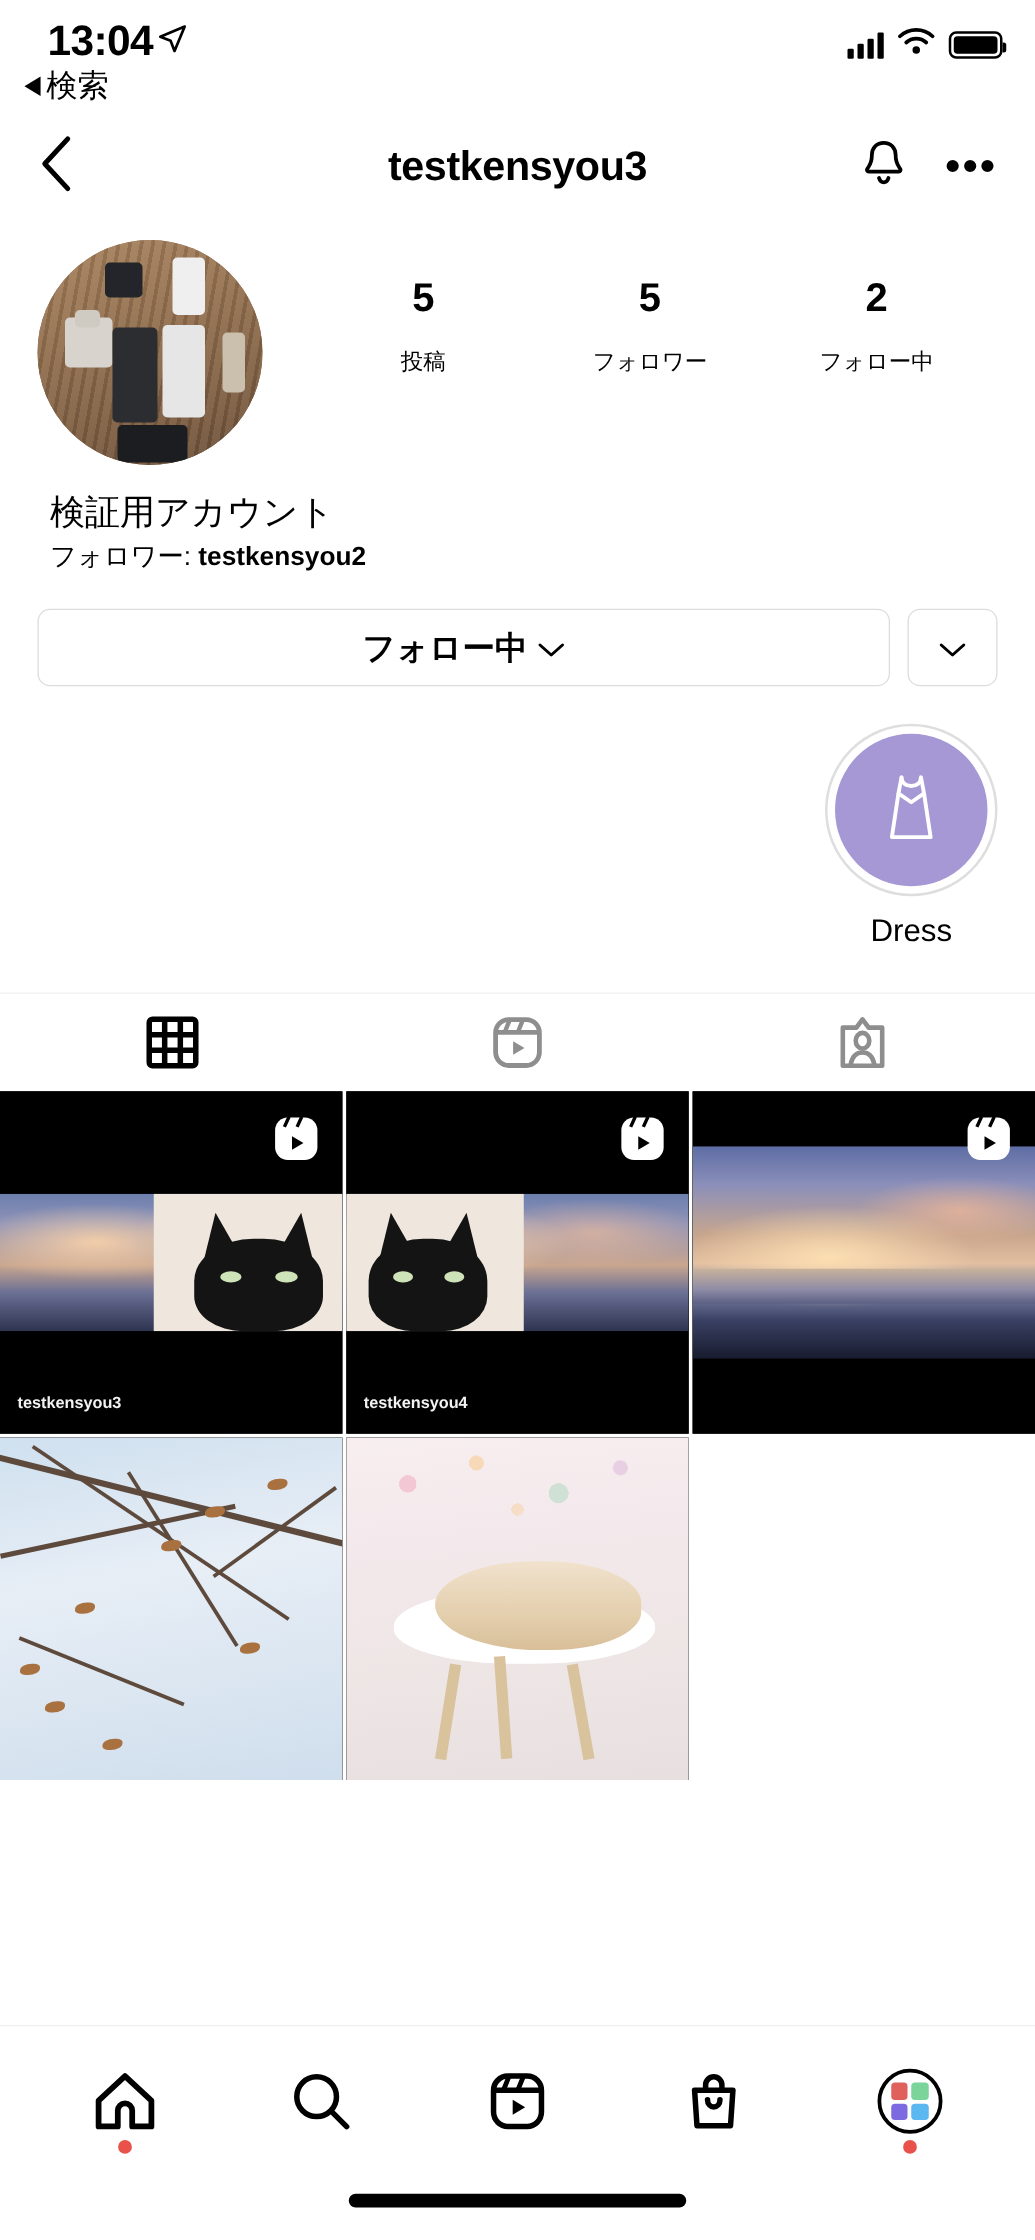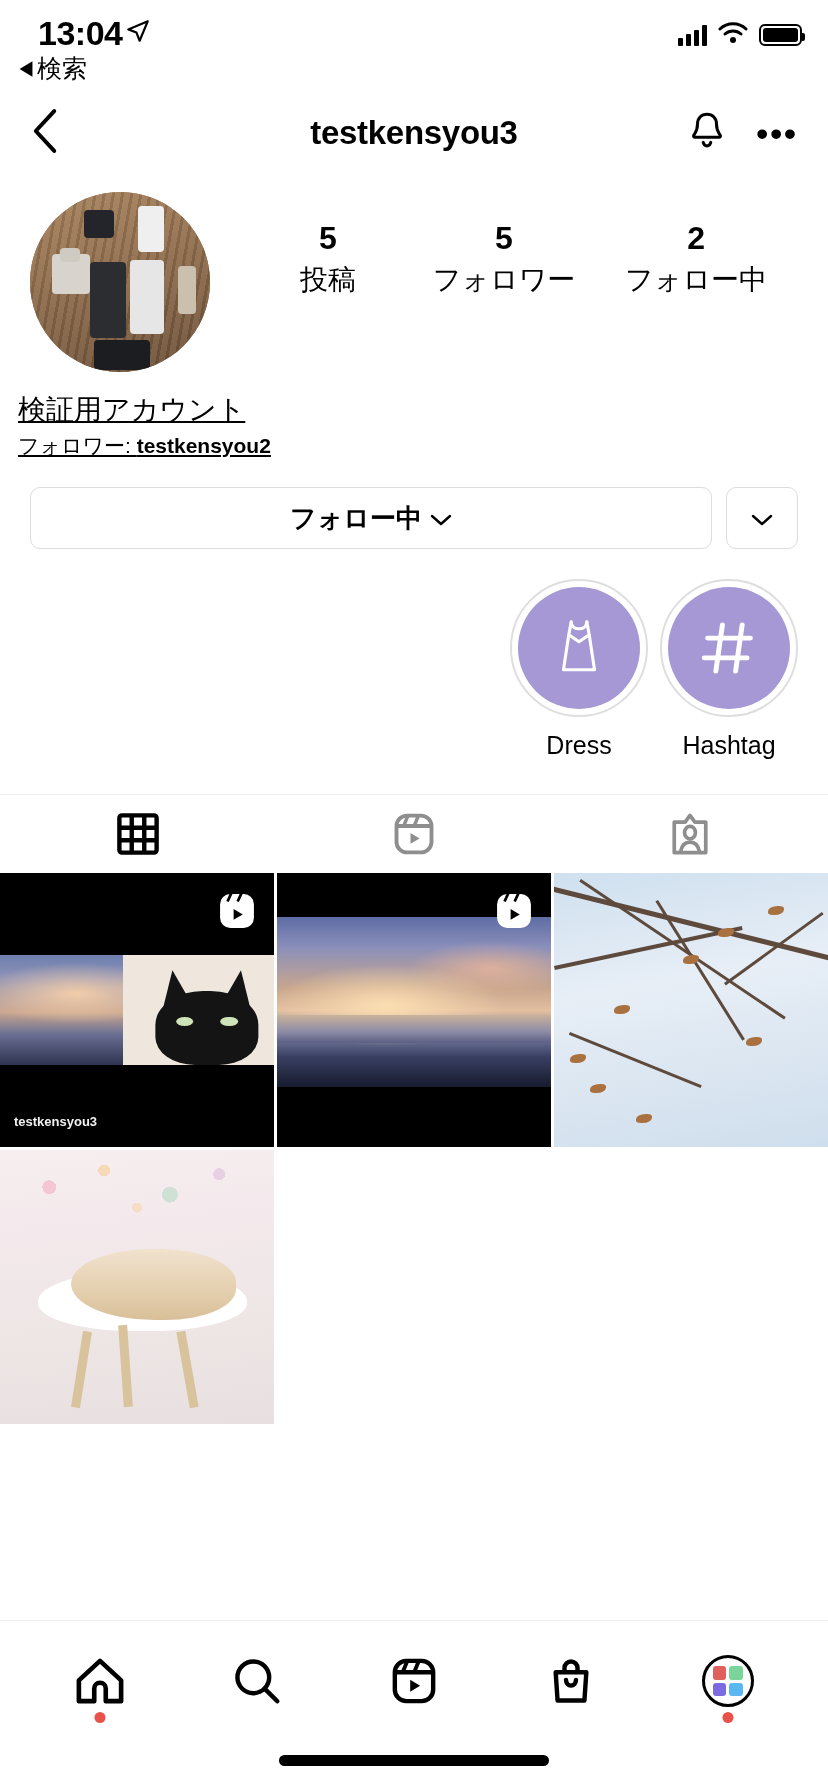--- a/index.html
+++ b/index.html
@@ -83,24 +83,24 @@
   .o-white { left:108px; top:14px; width:26px; height:46px; background:#efefef; border-radius:6px; }
   .o-wallet{ left:64px; top:148px; width:56px; height:30px; background:#1c1d20; border-radius:4px; }
   .o-right { left:148px; top:74px; width:18px; height:48px; background:#cbbfae; border-radius:4px; }
 
   .stats {
     flex:1; display:flex; justify-content:space-around;
     align-items:flex-start; padding:28px 6px 0 38px;
   }
   .stat { text-align:center; min-width:110px; }
   .stat .num { font-size:32px; font-weight:700; line-height:1.15; }
-  .stat .lbl { font-size:28px; font-weight:400; margin-top:4px; white-space:nowrap; }
-
-  
-  .bio { padding:18px 30px 0 18px;text-decoration:underline; }
+  .stat .lbl { font-size:18px; font-weight:400; margin-top:20px; white-space:nowrap; }
+
+  
+  .bio { padding:18px 30px 0 40px; }
   .bio .name { font-size:28px; line-height:1.45; }
   .bio .follower-line { font-size:21px; line-height:1.45; }
   .bio .follower-line b { font-weight:700; }
 
   
   .actions {
     display:flex; gap:14px; padding:26px 30px 0 30px;
   }
   .btn {
     height:62px; border:1px solid #dcdcdc; border-radius:10px;
@@ -392,30 +392,20 @@
             <path d="M12 3c0 3 2.2 4.6 5 4.6S22 6 22 3" fill="none" stroke="#fff" stroke-width="2" stroke-linecap="round"></path>
             <path d="M12 3l-1.6 8.4L17 16l6.6-4.6L22 3" fill="none" stroke="#fff" stroke-width="2" stroke-linejoin="round"></path>
             <path d="M10.4 11.4L7 34h20l-3.4-22.6" fill="none" stroke="#fff" stroke-width="2" stroke-linejoin="round"></path>
           </svg>
         </div>
       </div>
       <div class="hl-label">Dress</div>
     </div>
 
 
-    <div class="hl">
-      <div class="hl-ring">
-        <div class="hl-circle" style="background:#a598d4">
-          <svg width="56" height="56" viewBox="0 0 34 34">
-            <path d="M13 3L9 31M25 3l-4 28M4 11h26M2 23h26" stroke="#fff" stroke-width="3" stroke-linecap="round"></path>
-          </svg>
-        </div>
-      </div>
-      <div class="hl-label">Hashtag</div>
-    </div>
 
 
   </div>
 
   <div class="tabs">
     <div class="tab">
       <svg width="44" height="44" viewBox="0 0 26 26">
         <rect x="2" y="2" width="22" height="22" rx="1.5" fill="none" stroke="#000" stroke-width="2.6"></rect>
         <path d="M9.3 2.6v20.8M16.7 2.6v20.8M2.6 9.3h20.8M2.6 16.7h20.8" stroke="#000" stroke-width="2.6"></path>
       </svg>
@@ -459,20 +449,46 @@
           <svg width="42" height="44" viewBox="0 0 24 26">
             <rect x="2" y="3" width="20" height="20" rx="6" fill="#fff"></rect>
             <path d="M8.6 2.6L6.4 7.4M14.6 2.6l-2.2 4.8" stroke="#000" stroke-width="1.6"></path>
             <path d="M10 11.8l5.4 3.2-5.4 3.2z" fill="#000"></path>
           </svg>
         </span>
         <span class="wm">testkensyou3</span>
       </div>
     </div>
 
+    <div class="cell">
+      <div class="inner">
+        <div class="lb">
+          <div class="band">
+            <div class="sky"></div>
+            <div class="cat-box" style="left:-4%;right:48%;">
+              <div class="cat">
+                <div class="ear l"></div>
+                  <div class="ear r"></div>
+                <div class="head"></div>
+                <div class="eye l"></div>
+                  <div class="eye r"></div>
+              </div>
+            </div>
+          </div>
+        </div>
+        <span class="reel-badge">
+          <svg width="42" height="44" viewBox="0 0 24 26">
+            <rect x="2" y="3" width="20" height="20" rx="6" fill="#fff"></rect>
+            <path d="M8.6 2.6L6.4 7.4M14.6 2.6l-2.2 4.8" stroke="#000" stroke-width="1.6"></path>
+            <path d="M10 11.8l5.4 3.2-5.4 3.2z" fill="#000"></path>
+          </svg>
+        </span>
+        <span class="wm">testkensyou4</span>
+      </div>
+    </div>
 
     <div class="cell">
       <div class="inner">
         <div class="lb">
           <div class="band" style="top:16%;height:62%">
             <div class="sunset-full">
               <div class="sea"></div>
             </div>
           </div>
         </div>

